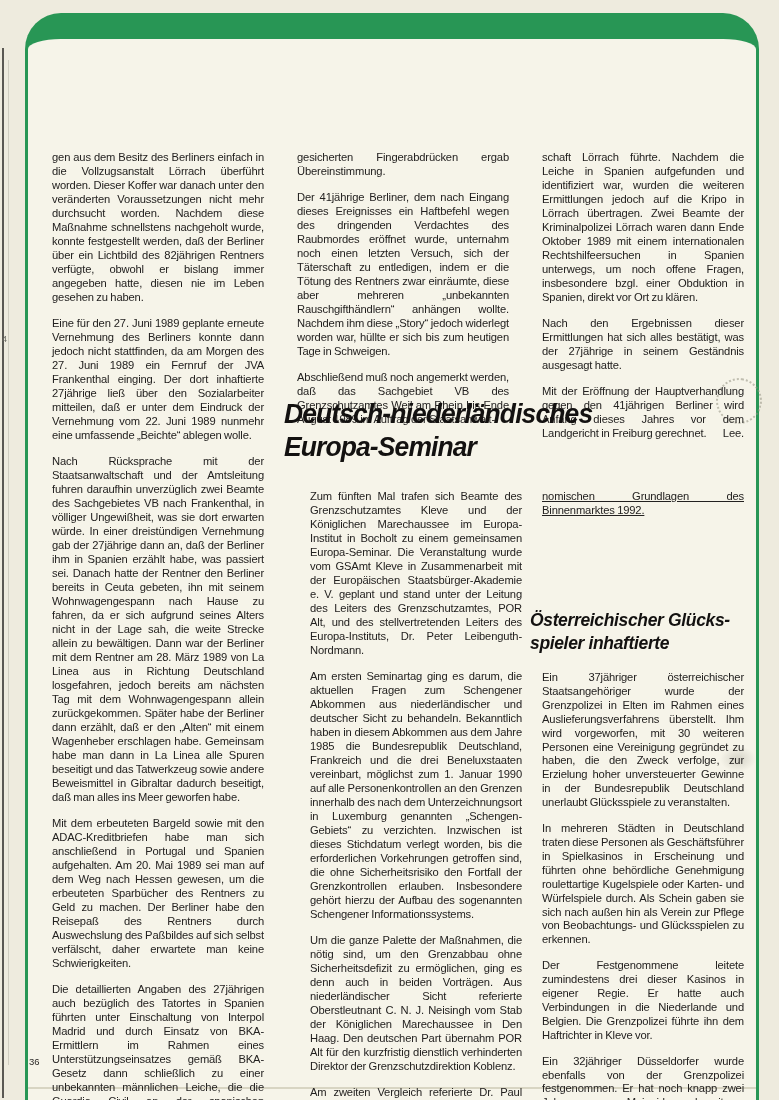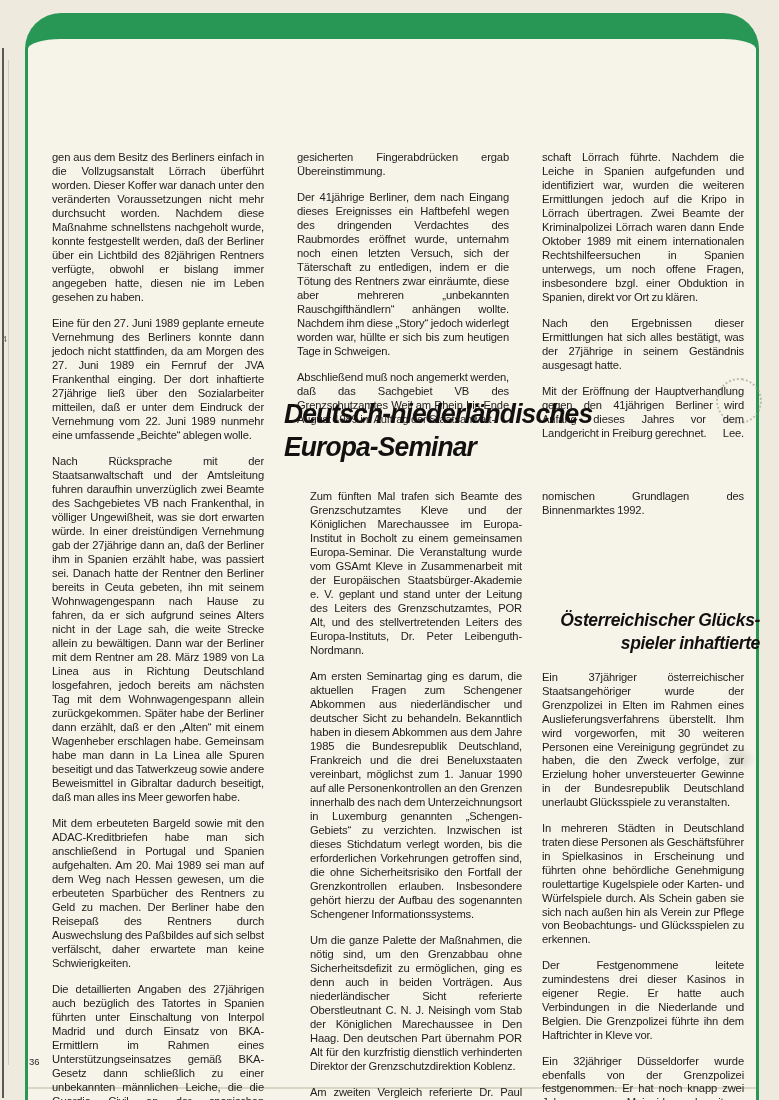--- a/index.html
+++ b/index.html
@@ -42,21 +42,21 @@
   
   .headline-lg{
     position:absolute;left:284px;top:398px;width:400px;
     font-size:27px;line-height:33px;font-weight:bold;font-style:italic;
     color:#131110;letter-spacing:-.9px;
     transform:scaleX(.98);transform-origin:left top;
   }
   .headline-sm{
     position:absolute;left:530px;top:609px;width:230px;
     font-size:17.5px;line-height:23px;font-weight:bold;font-style:italic;
-    color:#131110;letter-spacing:-.35px;text-align:right;
+    color:#131110;letter-spacing:-.35px;
   }
   .page-number{
     position:absolute;left:29px;top:1056px;
     font-size:9.5px;font-weight:normal;color:#2c2a28;
   }
 </style>
 </head>
 <body>
 
 <div class="frame"></div>
@@ -92,21 +92,21 @@
   <div>Europa-Seminar</div>
 </div>
 
 <div class="col" style="left:298px;top:477px;width:236px;">
   <p>Zum fünften Mal trafen sich Beamte des Grenzschutzamtes Kleve und der Königlichen Marechaussee im Europa-Institut in Bocholt zu einem gemeinsamen Europa-Seminar. Die Veranstaltung wurde vom GSAmt Kleve in Zusammenarbeit mit der Europäischen Staatsbürger-Akademie e. V. geplant und stand unter der Leitung des Leiters des Grenzschutzamtes, POR Alt, und des stellvertretenden Leiters des Europa-Instituts, Dr. Peter Leibenguth-Nordmann.</p>
   <p>Am ersten Seminartag ging es darum, die aktuellen Fragen zum Schengener Abkommen aus niederländischer und deutscher Sicht zu behandeln. Bekanntlich haben in diesem Abkommen aus dem Jahre 1985 die Bundesrepublik Deutschland, Frankreich und die drei Beneluxstaaten vereinbart, möglichst zum 1. Januar 1990 auf alle Personenkontrollen an den Grenzen innerhalb des nach dem Unterzeichnungsort in Luxemburg genannten „Schengen-Gebiets“ zu verzichten. Inzwischen ist dieses Stichdatum verlegt worden, bis die erforderlichen Vorkehrungen getroffen sind, die ohne Sicherheitsrisiko den Fortfall der Grenzkontrollen erlauben. Insbesondere gehört hierzu der Aufbau des sogenannten Schengener Informationssystems.</p>
   <p>Um die ganze Palette der Maßnahmen, die nötig sind, um den Grenzabbau ohne Sicherheitsdefizit zu ermöglichen, ging es denn auch in beiden Vorträgen. Aus niederländischer Sicht referierte Oberstleutnant C. N. J. Neisingh vom Stab der Königlichen Marechaussee in Den Haag. Den deutschen Part übernahm POR Alt für den kurzfristig dienstlich verhinderten Direktor der Grenzschutzdirektion Koblenz.</p>
   <p>Am zweiten Vergleich referierte Dr. Paul Mianecki, Dozent der Europäischen Staatsbürger-Akademie, über diese öko-</p>
 </div>
 
-<div class="col" style="left:530px;top:477px;width:226px;">
+<div class="col" style="left:530px;top:477px;width:226px;text-decoration:underline;">
   <p>nomischen Grundlagen des Binnenmarktes 1992.</p>
 </div>
 
 <div class="headline-sm">
   <div>Österreichischer Glücks-</div>
   <div>spieler inhaftierte</div>
 </div>
 
 <div class="col" style="left:530px;top:659px;width:226px;line-height:13.9px;">
   <p>Ein 37jähriger österreichischer Staatsangehöriger wurde der Grenzpolizei in Elten im Rahmen eines Auslieferungsverfahrens überstellt. Ihm wird vorgeworfen, mit 30 weiteren Personen eine Vereinigung gegründet zu haben, die den Zweck verfolge, zur Erzielung hoher unversteuerter Gewinne in der Bundesrepublik Deutschland unerlaubt Glücksspiele zu veranstalten.</p>

